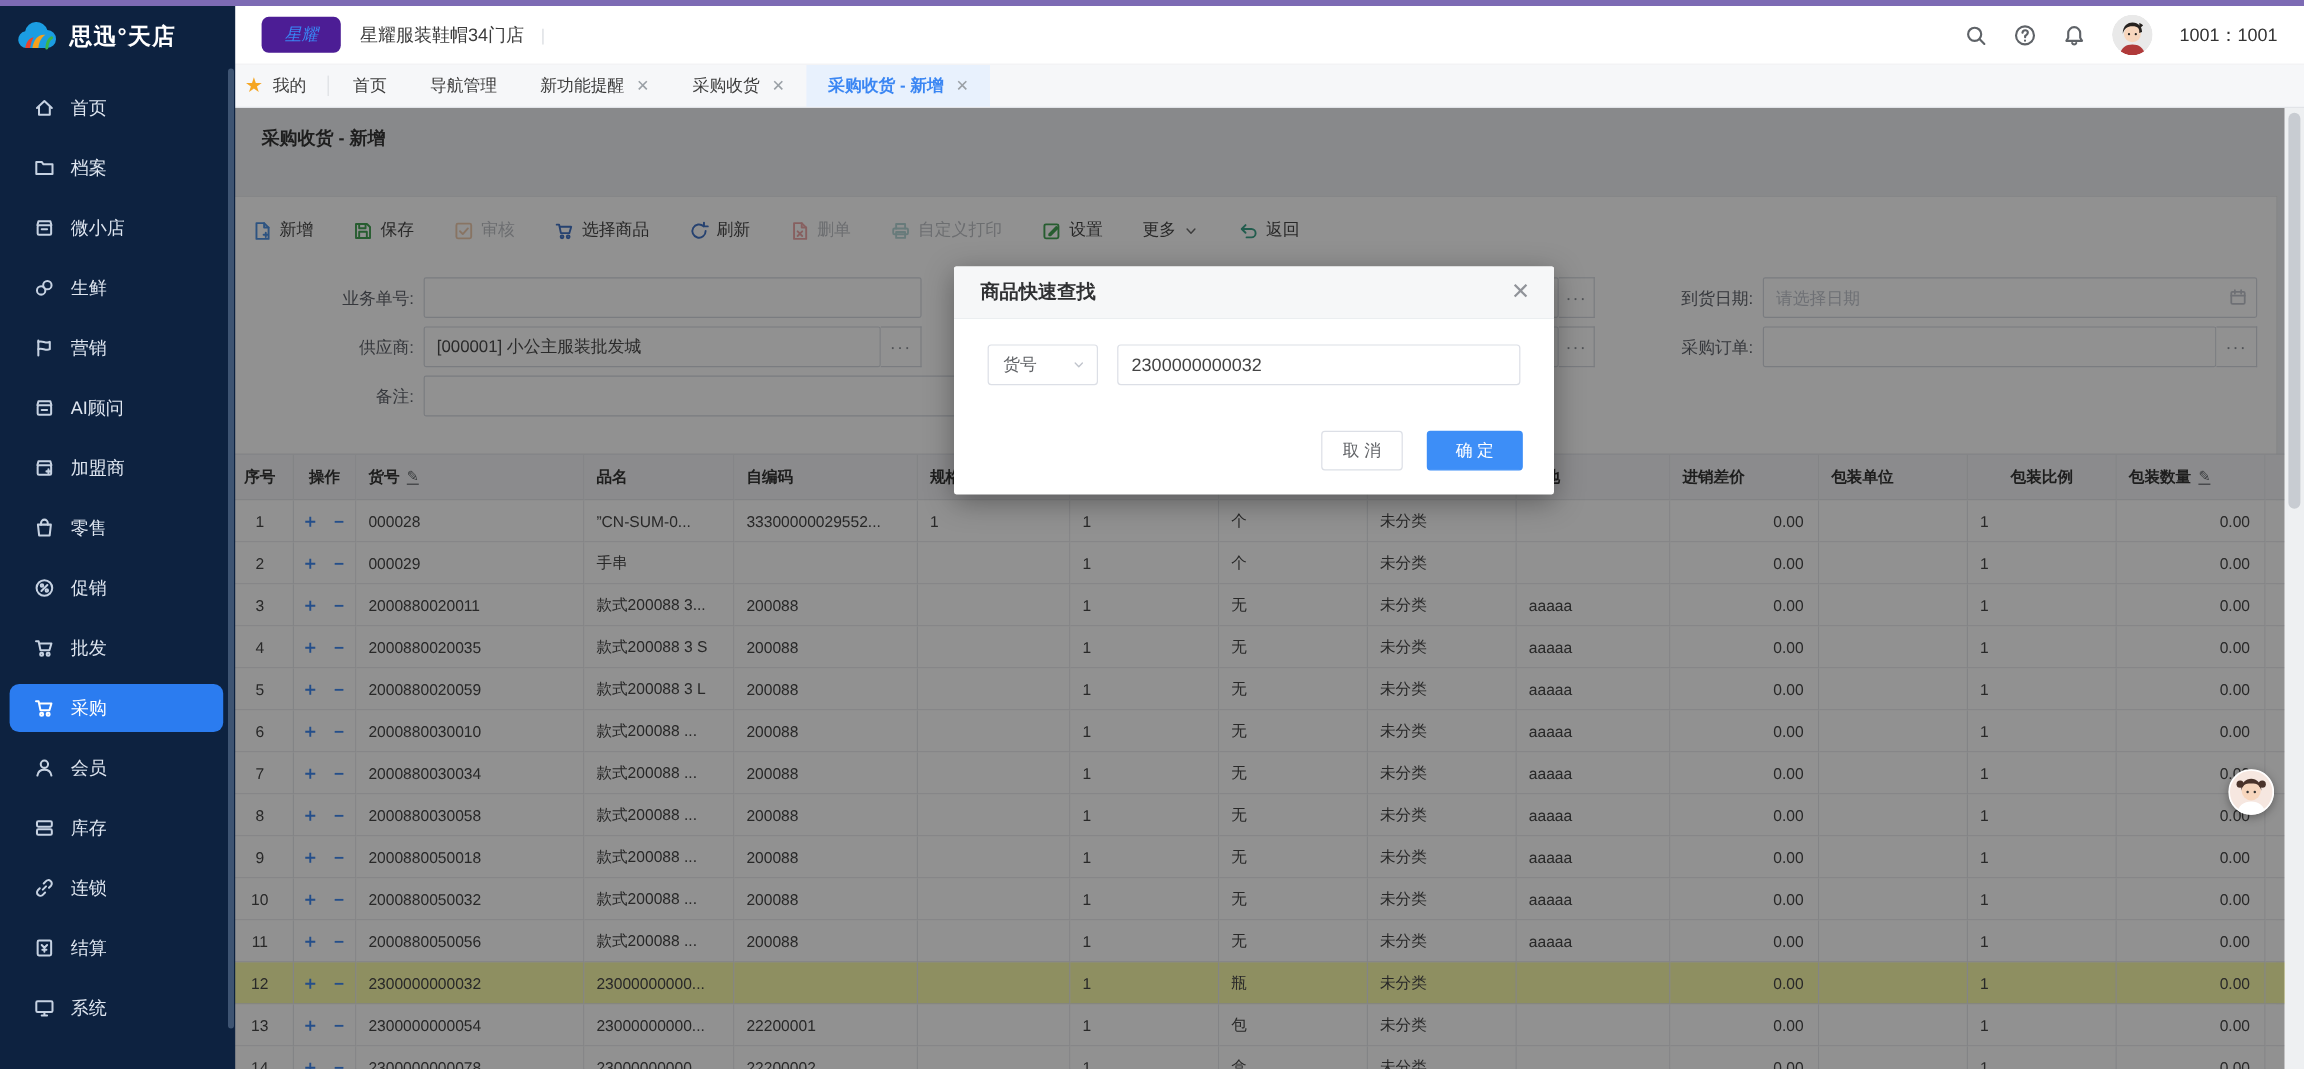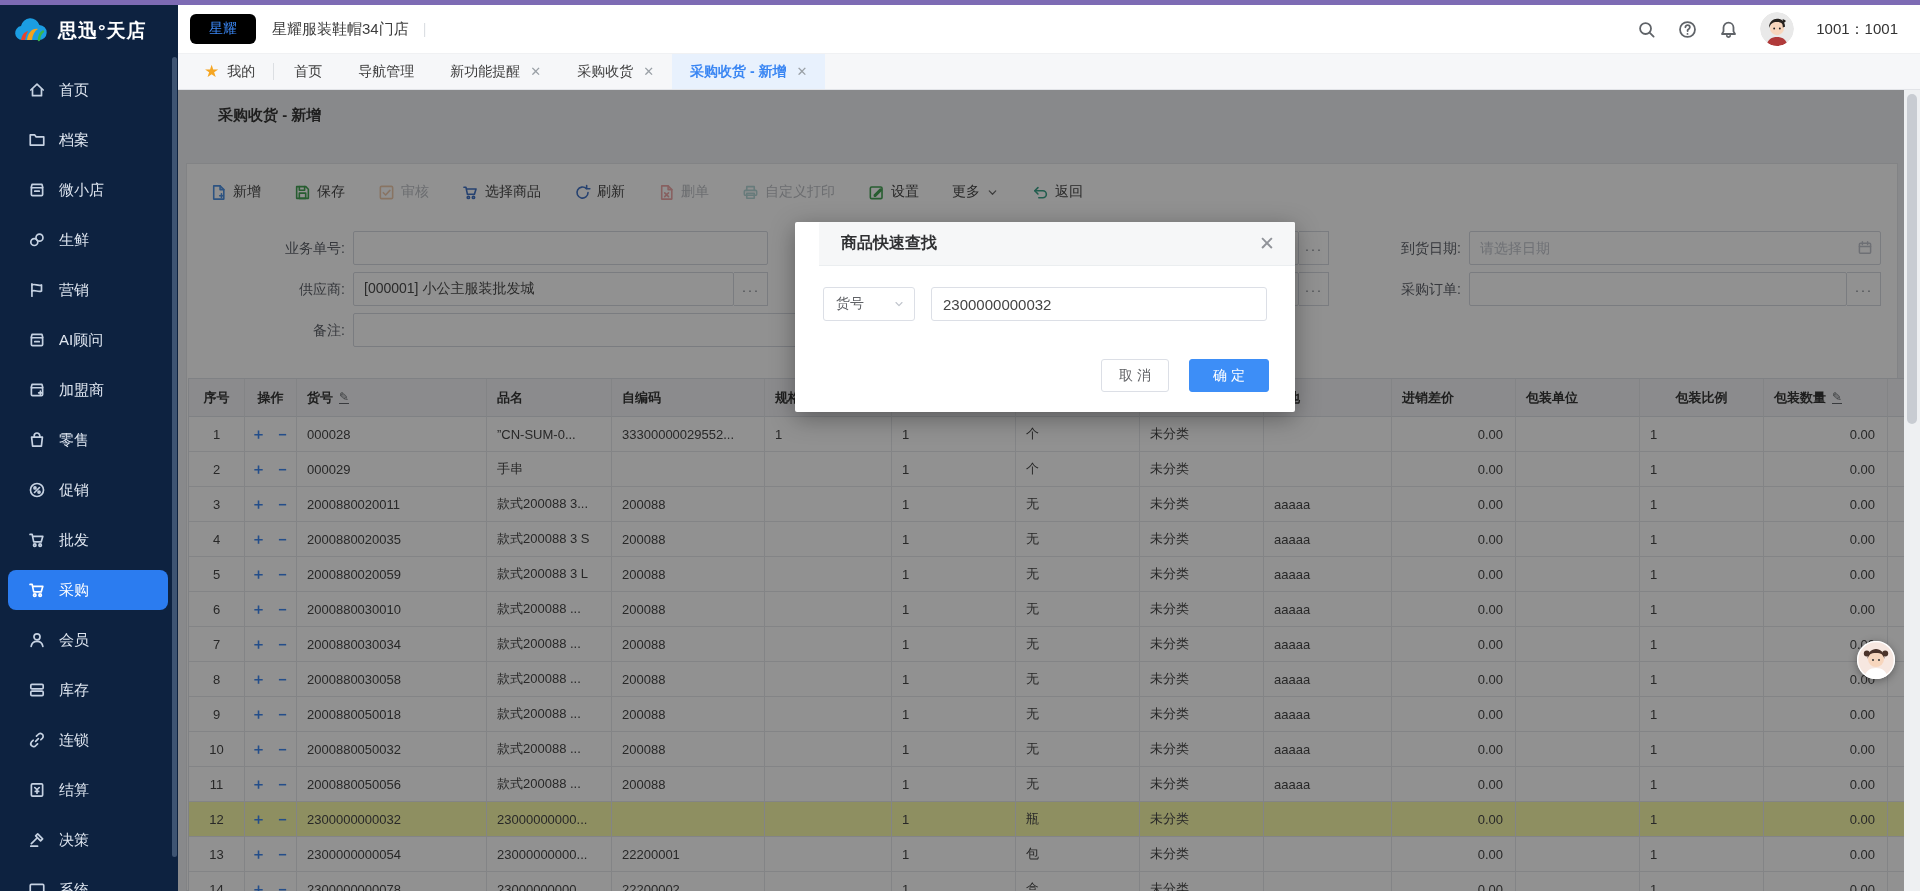--- a/index.html
+++ b/index.html
@@ -3,36 +3,36 @@
 <meta charset="utf-8">
 <style>
   * { margin:0; padding:0; box-sizing:border-box; }
   html,body { width:1920px; height:891px; overflow:hidden; }
   body { font-family:"Liberation Sans","DejaVu Sans",sans-serif; background:#fff; }
   .stage { position:relative; width:1920px; height:891px; overflow:hidden; background:#fff; }
 
   .topline { position:absolute; left:0; top:0; width:1920px; height:5px; background:#7d6bb4; z-index:30; }
 
   
-  .sidebar { position:absolute; left:0; top:5px; width:178px; height:886px; background:#0d2240; z-index:20; }
+  .sidebar { position:absolute; left:0; top:5px; width:196px; height:886px; background:#0d2240; z-index:20; }
   .logo { display:flex; align-items:center; height:52px; padding-left:12px; }
   .logo-text { color:#fff; font-size:19px; font-weight:bold; margin-left:6px; letter-spacing:1px; }
   .nav { margin-top:8px; }
   .nav-item { position:relative; display:flex; align-items:center; height:50px; padding-left:28px; color:#dfe6f0; font-size:15px; cursor:pointer; }
   .nav-item .nv-ic { display:flex; width:18px; height:18px; margin-right:13px; color:#c6d2e2; }
   .nav-item.active { padding-left:0; }
   .nav-item.active .pill { position:absolute; left:8px; right:10px; top:5px; bottom:5px; background:#2b7cf0; border-radius:8px; }
   .nav-item.active .nv-in { position:relative; display:flex; align-items:center; padding-left:28px; color:#fff; }
   .nav-item.active .nv-ic { color:#fff; }
   .nav-item .nv-in { display:flex; align-items:center; }
   .side-scroll { position:absolute; right:1px; top:52px; width:5px; height:800px; background:#3e5472; border-radius:3px; }
 
   
   .topbar { position:absolute; left:178px; top:5px; width:1742px; height:49px; background:#fff; display:flex; align-items:center; border-bottom:1px solid #f0f1f3; z-index:15; }
-  .badge { margin-left:12px; background:#000000; color:#3a86f3; font-size:14px; padding:6px 19px; border-radius:6px; cursor:pointer; }
+  .badge { margin-left:40px; background:#4c1d95; color:#3a86f3; font-size:14px; padding:6px 19px; border-radius:6px; cursor:pointer;font-style:italic; }
   .store-name { margin-left:16px; font-size:15px; color:#3c3c3c; }
   .hsep { margin:0 14px; color:#dcdfe3; font-size:14px; }
   .merchant { font-size:14px; color:#4a4a4a; }
   .topbar-right { position:absolute; right:22px; display:flex; align-items:center; gap:22px; }
   .tb-ic { width:19px; height:19px; color:#5f6368; cursor:pointer; display:flex; }
   .avatar { width:34px; height:34px; border-radius:50%; overflow:hidden; cursor:pointer; }
   .user-id { font-size:15px; color:#333; }
 
   
   .tabbar { position:absolute; left:178px; top:54px; width:1742px; height:36px; background:#f6f7f9; display:flex; align-items:stretch; border-bottom:1px solid #e2e4e8; z-index:14; }
@@ -70,21 +70,21 @@
   .al-c { justify-content:center; }
   .al-r { justify-content:flex-end; padding-right:12px; }
   .g-row.hl .g-cell { background:#fafba8; }
   .op-p, .op-m { color:#3a86f3; font-weight:bold; font-size:15px; cursor:pointer; }
   .op-p { margin-right:9px; }
   .pencil { margin-left:6px; color:#5f6368; font-size:12px; border-bottom:1px solid #5f6368; line-height:11px; font-style:italic; }
 
   
   .overlay { position:absolute; inset:0; background:rgba(10,10,12,0.45); z-index:5; }
   .modal { position:absolute; left:617px; top:132px; width:500px; height:190px; background:#fff; border-radius:2px; box-shadow:0 6px 24px rgba(0,0,0,.35); z-index:10; }
-  .m-head { height:44px; display:flex; align-items:center; justify-content:space-between; padding:0 20px 0 22px; background:#f6f7f8; border-bottom:1px solid #ebeef0; border-radius:2px 2px 0 0;margin-left:24px; }
+  .m-head { height:44px; display:flex; align-items:center; justify-content:space-between; padding:0 20px 0 22px; background:#f6f7f8; border-bottom:1px solid #ebeef0; border-radius:2px 2px 0 0; }
   .m-title { font-size:16px; font-weight:bold; color:#303133; }
   .m-close { color:#909399; font-size:19px; cursor:pointer; line-height:1; }
   .m-body { position:absolute; left:28px; right:28px; top:65px; height:34px; display:flex; gap:16px; }
   .m-select { flex:0 0 92px; border:1px solid #dcdfe6; border-radius:3px; display:flex; align-items:center; justify-content:space-between; padding:0 9px 0 12px; font-size:14px; color:#606266; cursor:pointer; background:#fff; }
   .m-select .car { color:#c0c4cc; display:flex; }
   .m-input { flex:1; border:1px solid #dcdfe6; border-radius:3px; font-size:15px; color:#444; padding:0 11px; font-family:inherit; }
   .m-foot { position:absolute; right:26px; bottom:20px; display:flex; gap:20px; }
   .btn { height:33px; border-radius:3px; font-size:14px; display:flex; align-items:center; justify-content:center; cursor:pointer; font-family:inherit; }
   .btn-cancel { width:68px; background:#fff; border:1px solid #dcdfe6; color:#606266; }
   .btn-ok { width:80px; background:#3d8ef7; border:1px solid #3d8ef7; color:#fff; }
@@ -251,29 +251,20 @@
           <span>连锁</span>
         </div>
         <div class="nav-item">
           <span class="nv-ic">
             <svg width="18" height="18" viewBox="0 0 16 16" fill="none" stroke="currentColor" stroke-width="1.5" stroke-linecap="round" stroke-linejoin="round">
               <rect x="3" y="2.5" width="10" height="11" rx="1"></rect>
               <path d="M6 5.8l2 2 2-2M8 7.8v3M6.5 9.3h3"></path>
             </svg>
           </span>
           <span>结算</span>
-        </div>
-        <div class="nav-item">
-          <span class="nv-ic">
-            <svg width="18" height="18" viewBox="0 0 16 16" fill="none" stroke="currentColor" stroke-width="1.5" stroke-linecap="round" stroke-linejoin="round">
-              <path d="M8.6 2.6 13 7l-1.8 1.8-4.4-4.4z"></path>
-              <path d="M8 6.2 3 11.2M2.5 13.5h6"></path>
-            </svg>
-          </span>
-          <span>决策</span>
         </div>
         <div class="nav-item">
           <span class="nv-ic">
             <svg width="18" height="18" viewBox="0 0 16 16" fill="none" stroke="currentColor" stroke-width="1.5" stroke-linecap="round" stroke-linejoin="round">
               <rect x="2" y="3" width="12" height="8" rx="1"></rect>
               <path d="M6 13.5h4M8 11v2.5"></path>
             </svg>
           </span>
           <span>系统</span>
         </div>

